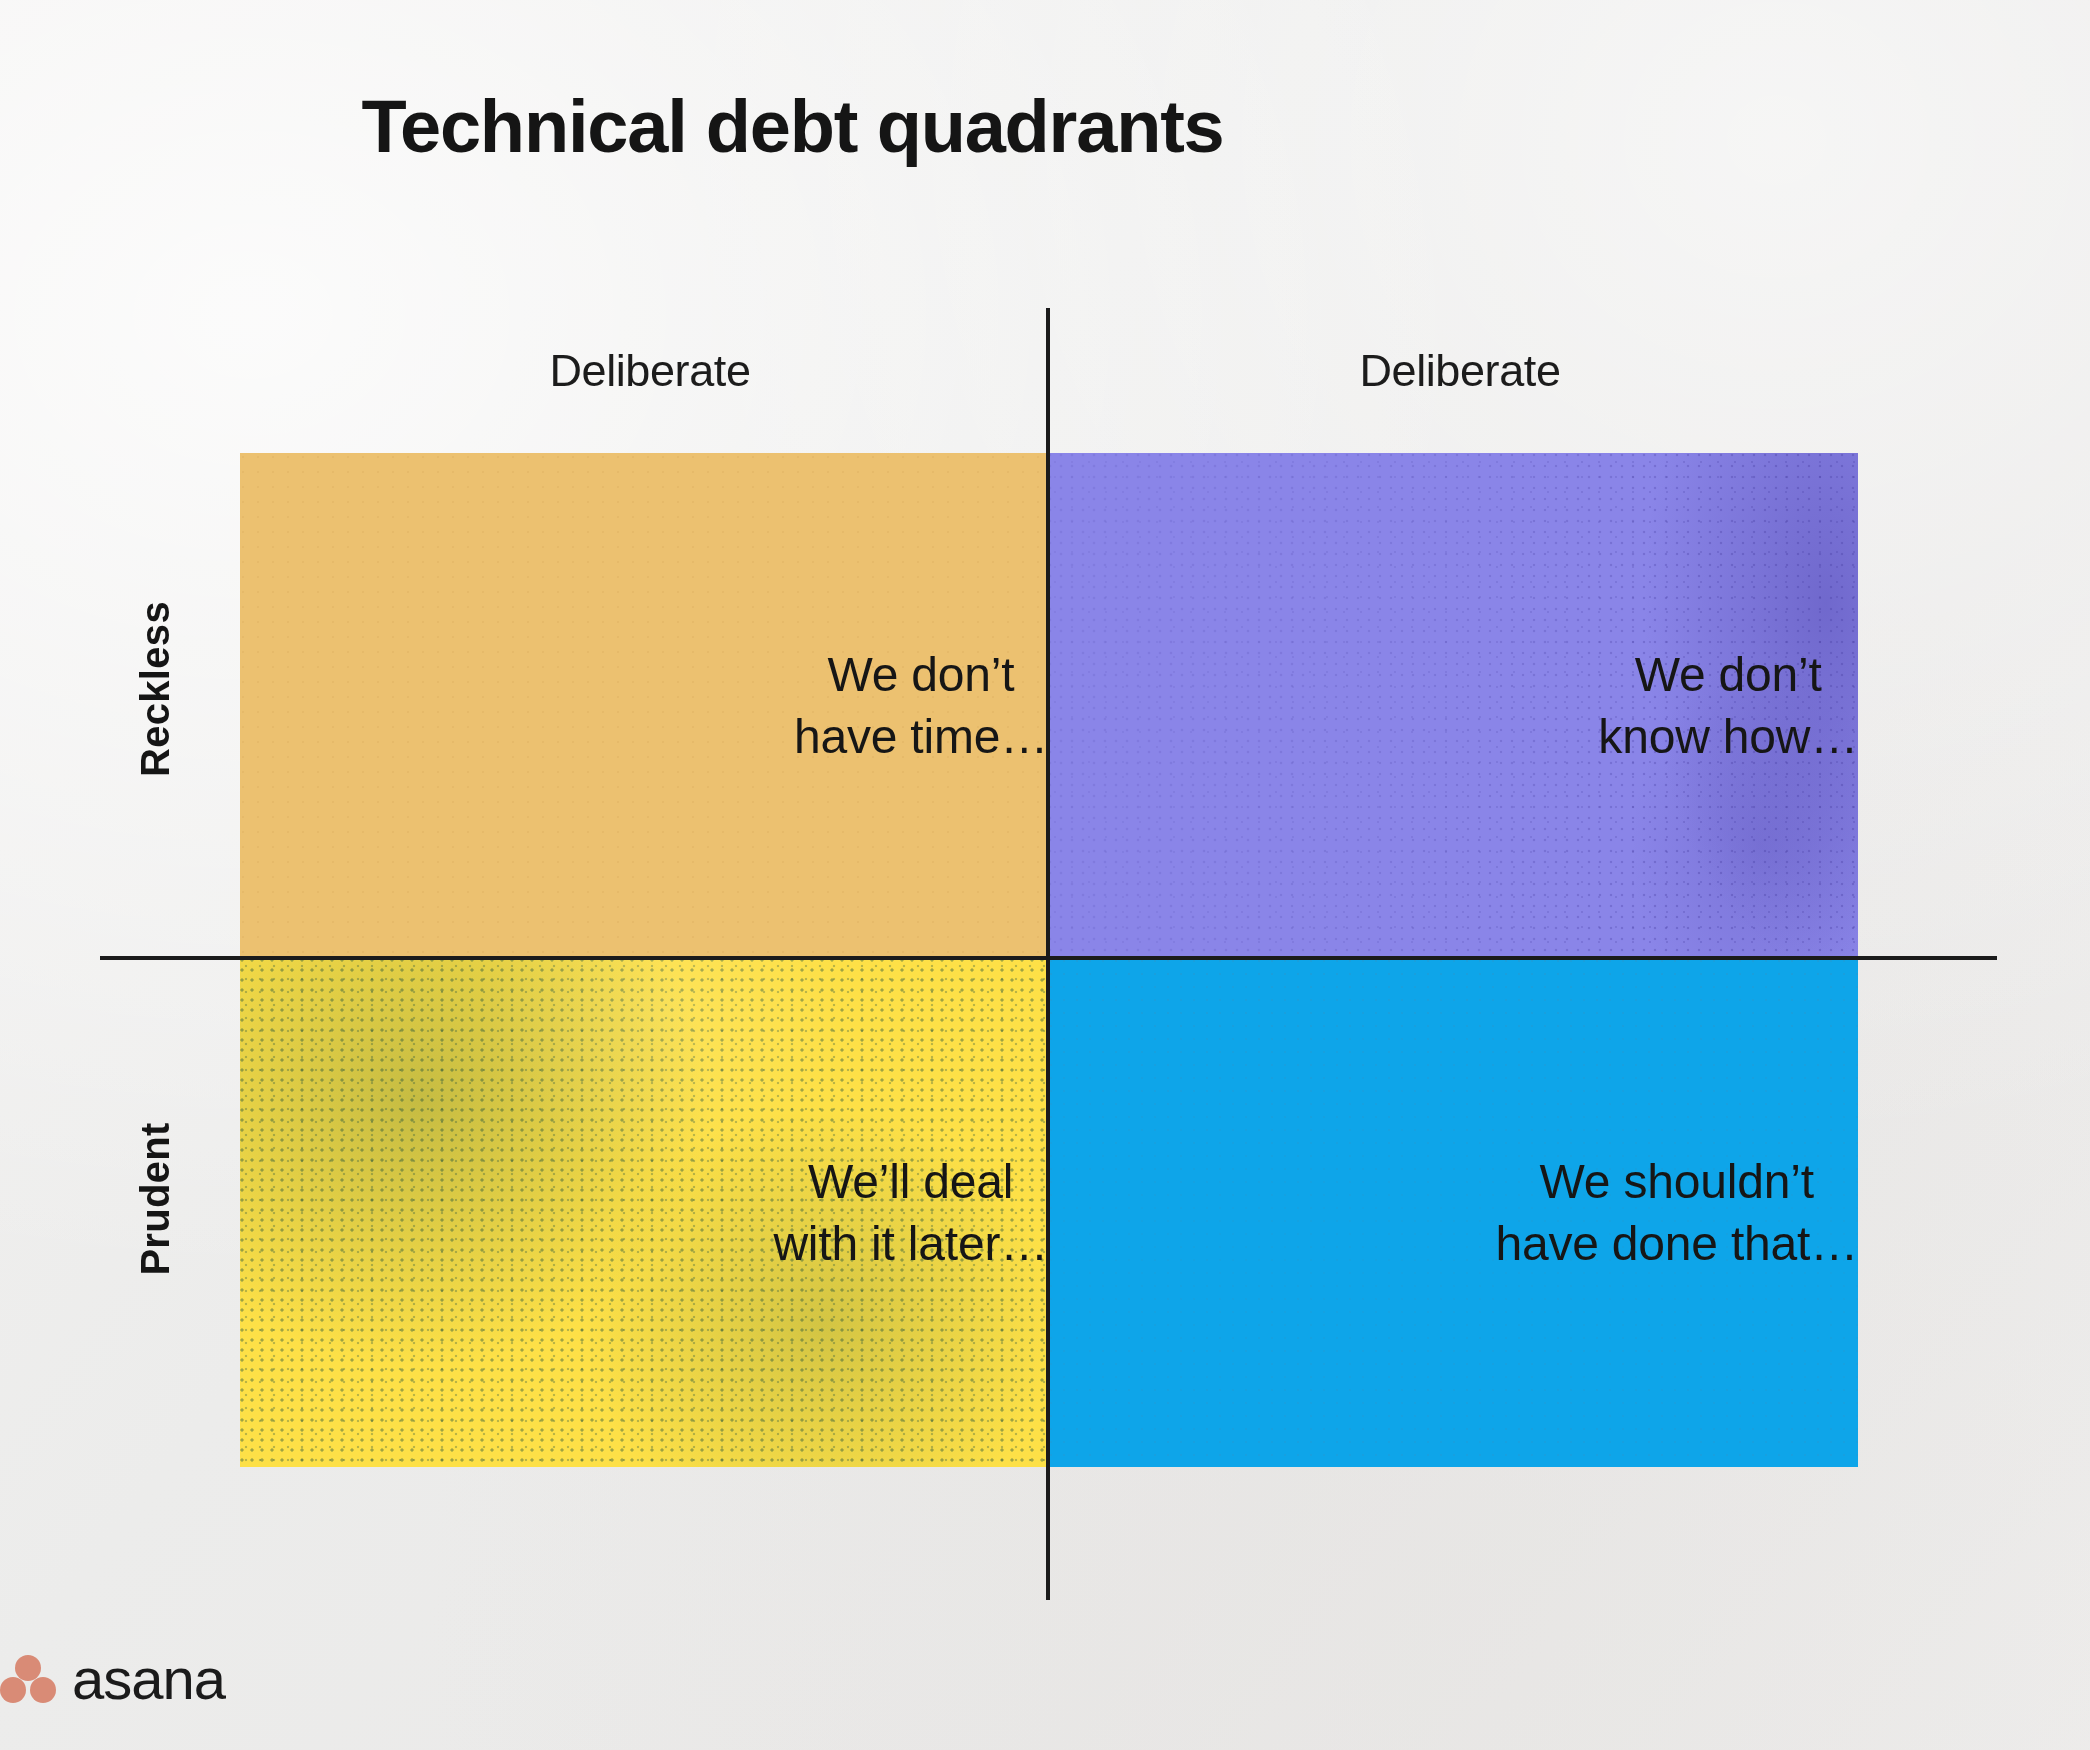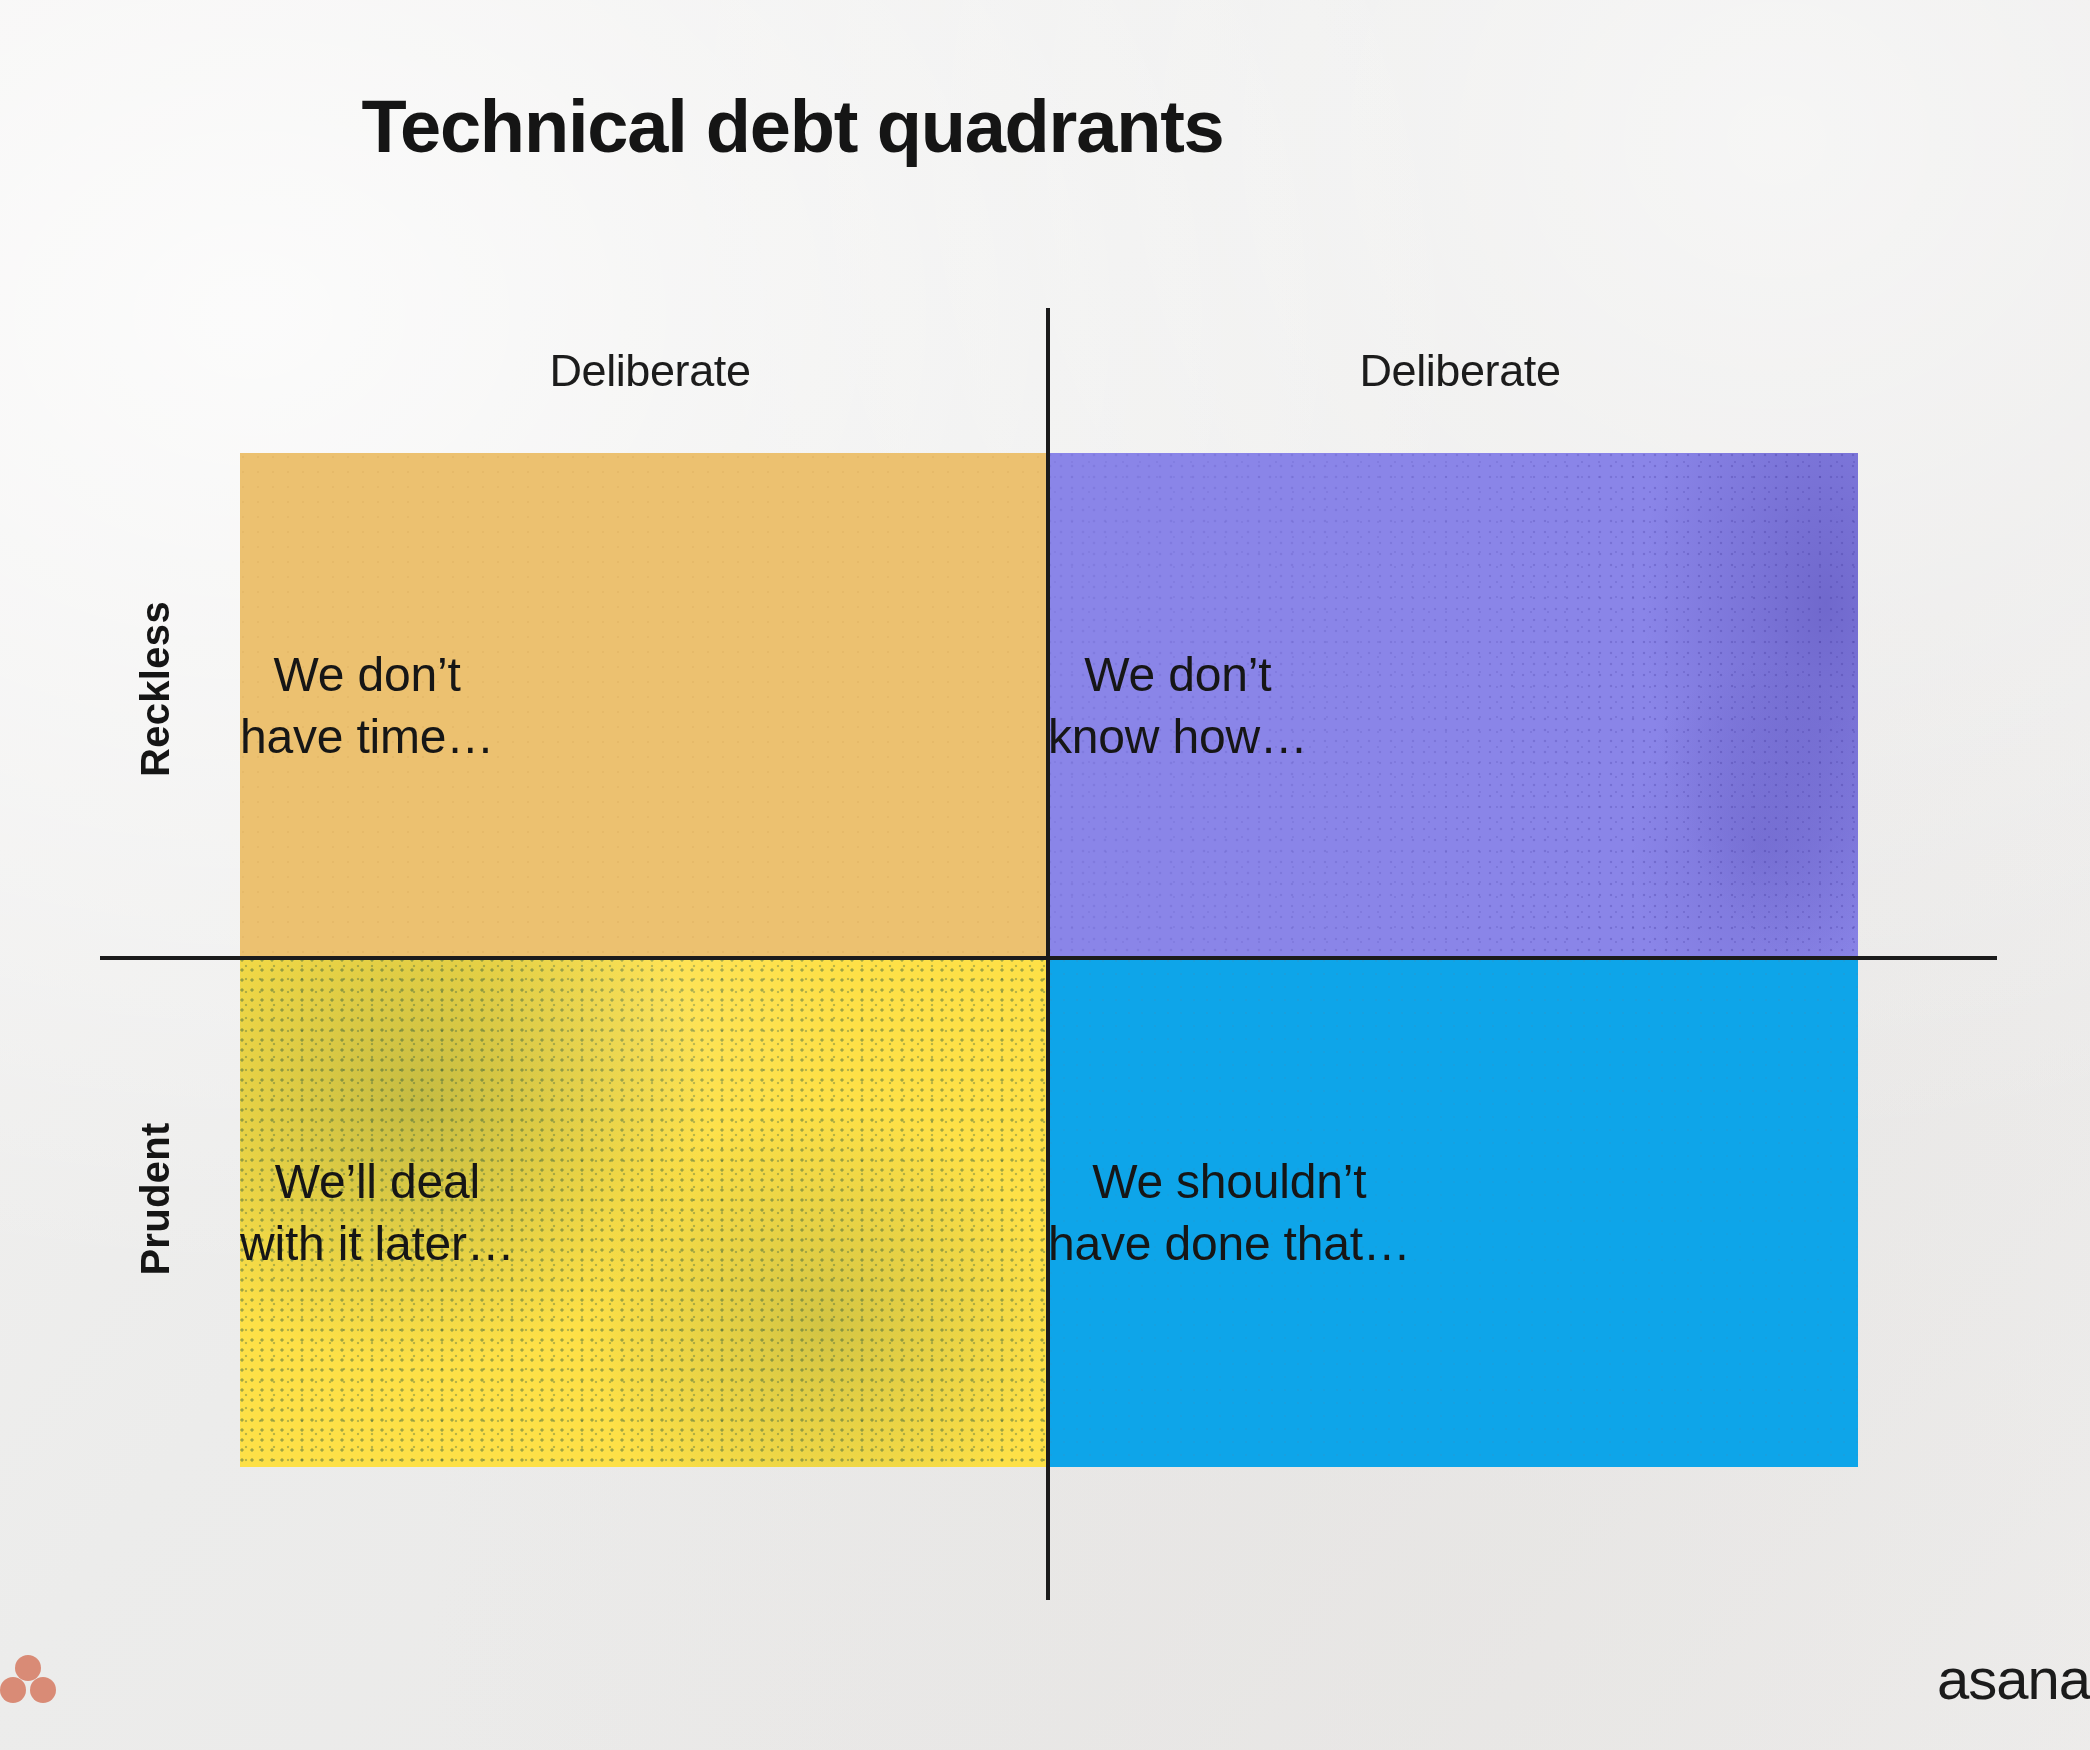--- a/index.html
+++ b/index.html
@@ -115,21 +115,21 @@
     display: grid;
     grid-template-columns: 808px 810px;
     grid-template-rows: 505px 509px;
     z-index: 3;
   }
   .quadrant {
     position: relative;
     overflow: hidden;
     display: flex;
     align-items: center;
-    justify-content: flex-start;
+    justify-content: flex-end;
   }
   .quadrant-text {
     position: relative;
     z-index: 3;
     font-size: 48px;
     font-weight: 400;
     line-height: 1.28;
     color: #161616;
     text-align: center;
     letter-spacing: -0.2px;
@@ -194,22 +194,22 @@
   }
 
   
   #asana-logo {
     position: absolute;
     left: 0;
     bottom: 42px;
     width: 2090px;
     display: flex;
     align-items: center;
-    justify-content: space-between;
-    gap: 28px;
+    justify-content: flex-start;
+    gap: 16px;
     z-index: 5;
   }
   #asana-mark {
     position: relative;
     width: 56px;
     height: 48px;
   }
   #asana-mark span {
     position: absolute;
     border-radius: 50%;

